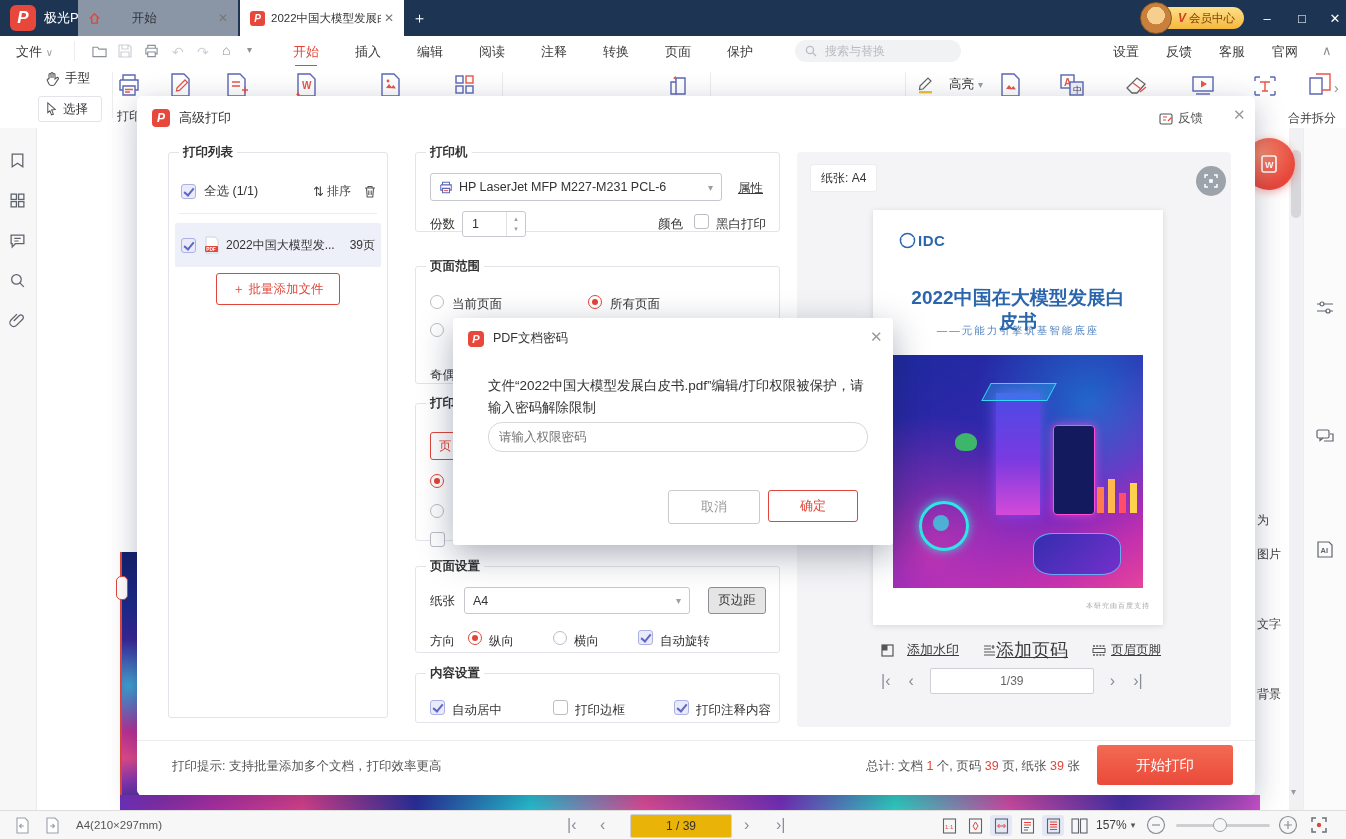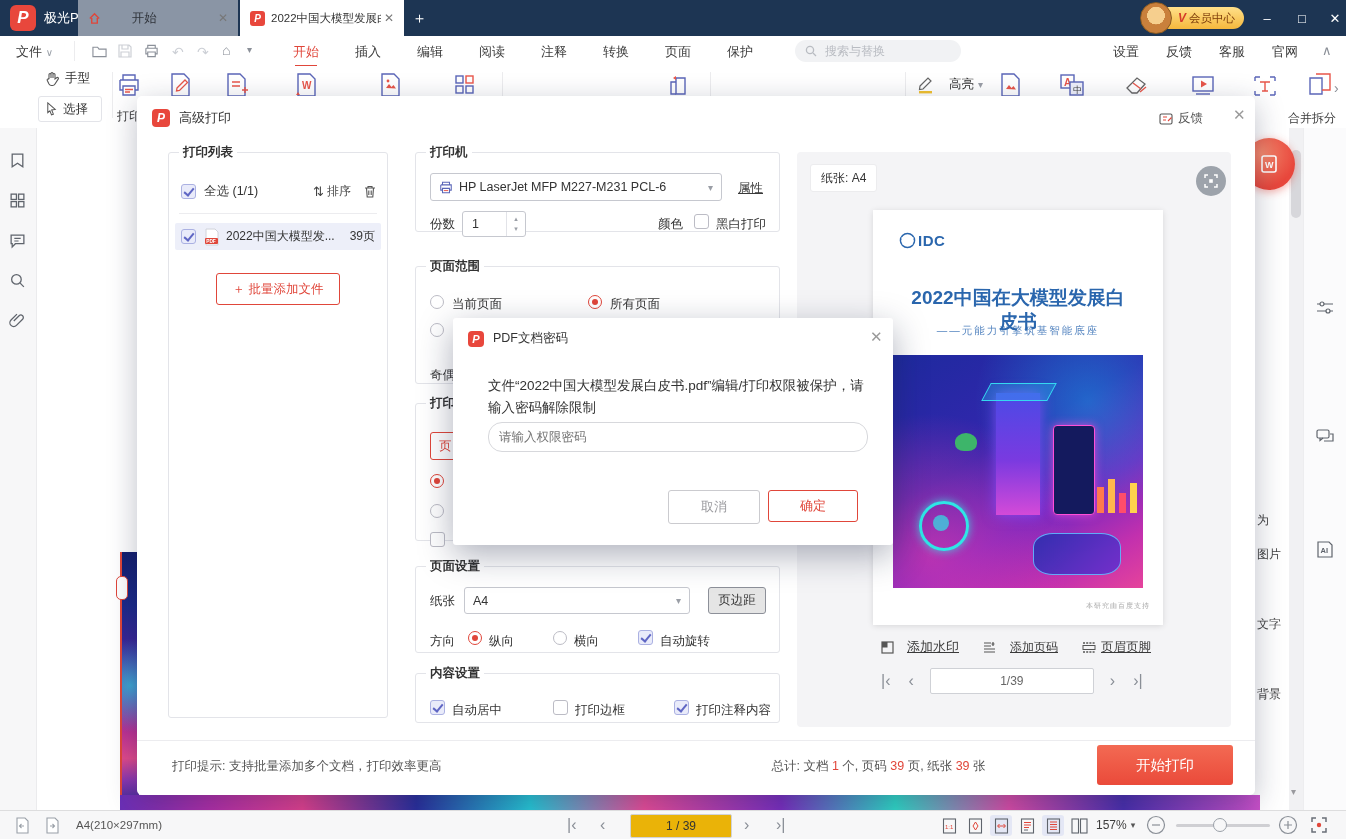--- a/index.html
+++ b/index.html
@@ -414,21 +414,21 @@
           <span style="font-size:13px">⇅</span>
           <span style="margin-left:3px">排序</span>
         </span>
         <span style="margin-left:12px;cursor:pointer">
           <svg width="14" height="15" viewBox="0 0 14 15">
               <path d="M2 4 h10 M5 4 V2.5 h4 V4 M3.5 4 l.7 9 h5.6 l.7-9 M5.8 6.5 v4.5 M8.2 6.5 v4.5" fill="none" stroke="#555" stroke-width="1.1"></path>
             </svg>
         </span>
       </div>
       <div style="position:absolute;left:10px;top:52px;width:198px;height:1px;background:#ececef"></div>
-      <div class="row" style="position:absolute;left:6px;top:62px;width:206px;height:27px;background:#edeff9;border-radius:2px;padding:0 6px;box-sizing:border-box">
+      <div class="row" style="position:absolute;left:6px;top:62px;width:206px;height:44px;background:#edeff9;border-radius:2px;padding:0 6px;box-sizing:border-box">
         <span class="cb on"></span>
         <span style="margin-left:8px">
           <svg width="16" height="18" viewBox="0 0 16 18">
               <path d="M2 1 h9 l3 3 v13 H2 z" fill="#fff" stroke="#d0d2da" stroke-width="1"></path>
               <rect x="1" y="10" width="13" height="6" rx="1" fill="#e0463a"></rect>
               <text x="2.2" y="14.8" font-size="4.8" fill="#fff" font-weight="bold">PDF</text>
             </svg>
         </span>
         <span style="margin-left:6px;font-size:12px;white-space:nowrap;overflow:hidden;max-width:108px">2022中国大模型发...</span>
         <span style="margin-left:auto;font-size:12px">39页</span>
@@ -550,40 +550,40 @@
       <div class="row" style="position:absolute;left:84px;top:486px">
         <svg width="13" height="13" viewBox="0 0 13 13">
             <rect x="1" y="1" width="11" height="11" fill="none" stroke="#555" stroke-width="1.2"></rect>
             <rect x="1" y="1" width="5.5" height="5.5" fill="#555"></rect>
           </svg>
         <span class="ulink" style="margin-left:13px;font-size:13px">添加水印</span>
         <svg width="13" height="13" viewBox="0 0 13 13" style="margin-left:24px">
             <path d="M1 2 h7 M1 5 h7 M1 8 h11 M1 11 h11" stroke="#555" stroke-width="1.2"></path>
             <path d="M10 1 v4 M8.5 3 h3" stroke="#555" stroke-width="1.2"></path>
           </svg>
-        <span class="ulink" style="margin-left:14px;font-size:12px">添加页码</span>
+        <span class="ulink" style="margin-left:0;font-size:18px">添加页码</span>
         <svg width="14" height="13" viewBox="0 0 14 13" style="margin-left:24px">
             <path d="M1 2 h12 M1 11 h12" stroke="#555" stroke-width="1.6" stroke-dasharray="2 1.2"></path>
             <rect x="1" y="4.5" width="12" height="4" fill="none" stroke="#555" stroke-width="1"></rect>
           </svg>
         <span class="ulink" style="margin-left:5px;font-size:12.5px">页眉页脚</span>
       </div>
 
       <div class="row" style="position:absolute;left:84px;top:516px;color:#8a8f97">
         <span style="font-size:16px;cursor:pointer">|‹</span>
         <span style="font-size:16px;margin-left:18px;cursor:pointer">‹</span>
         <input style="margin-left: 16px; width: 158px; height: 22px; border: 1px solid rgb(207, 209, 214); border-radius: 2px; text-align: center; font-size: 12px; color: rgb(102, 102, 102); outline: none;" value="1/39">
         <span style="font-size:16px;margin-left:16px;cursor:pointer">›</span>
         <span style="font-size:16px;margin-left:18px;cursor:pointer">›|</span>
       </div>
     </div>
 
     <div style="position:absolute;left:0;top:644px;width:1118px;height:1px;background:#ececef"></div>
     <div style="position:absolute;left:35px;top:662px;font-size:12.5px;color:#555">打印提示: 支持批量添加多个文档，打印效率更高</div>
-    <div style="position:absolute;left:540px;top:662px;width:403px;text-align:center;font-size:12.5px;color:#555">
+    <div style="position:absolute;left:540px;top:662px;width:403px;text-align:right;font-size:12.5px;color:#555">
       <span>总计: 文档</span>
       <span style="color:#e0463a">1</span>
       <span>个, 页码</span>
       <span style="color:#e0463a">39</span>
       <span>页, 纸张</span>
       <span style="color:#e0463a">39</span>
       <span>张</span>
     </div>
     <div style="position:absolute;left:960px;top:649px;width:136px;height:40px;border-radius:3px;color:#fff;font-size:14.5px;
                 background:linear-gradient(180deg,#f36a53,#ea4a3a);display:flex;align-items:center;justify-content:center;cursor:pointer">开始打印</div>

